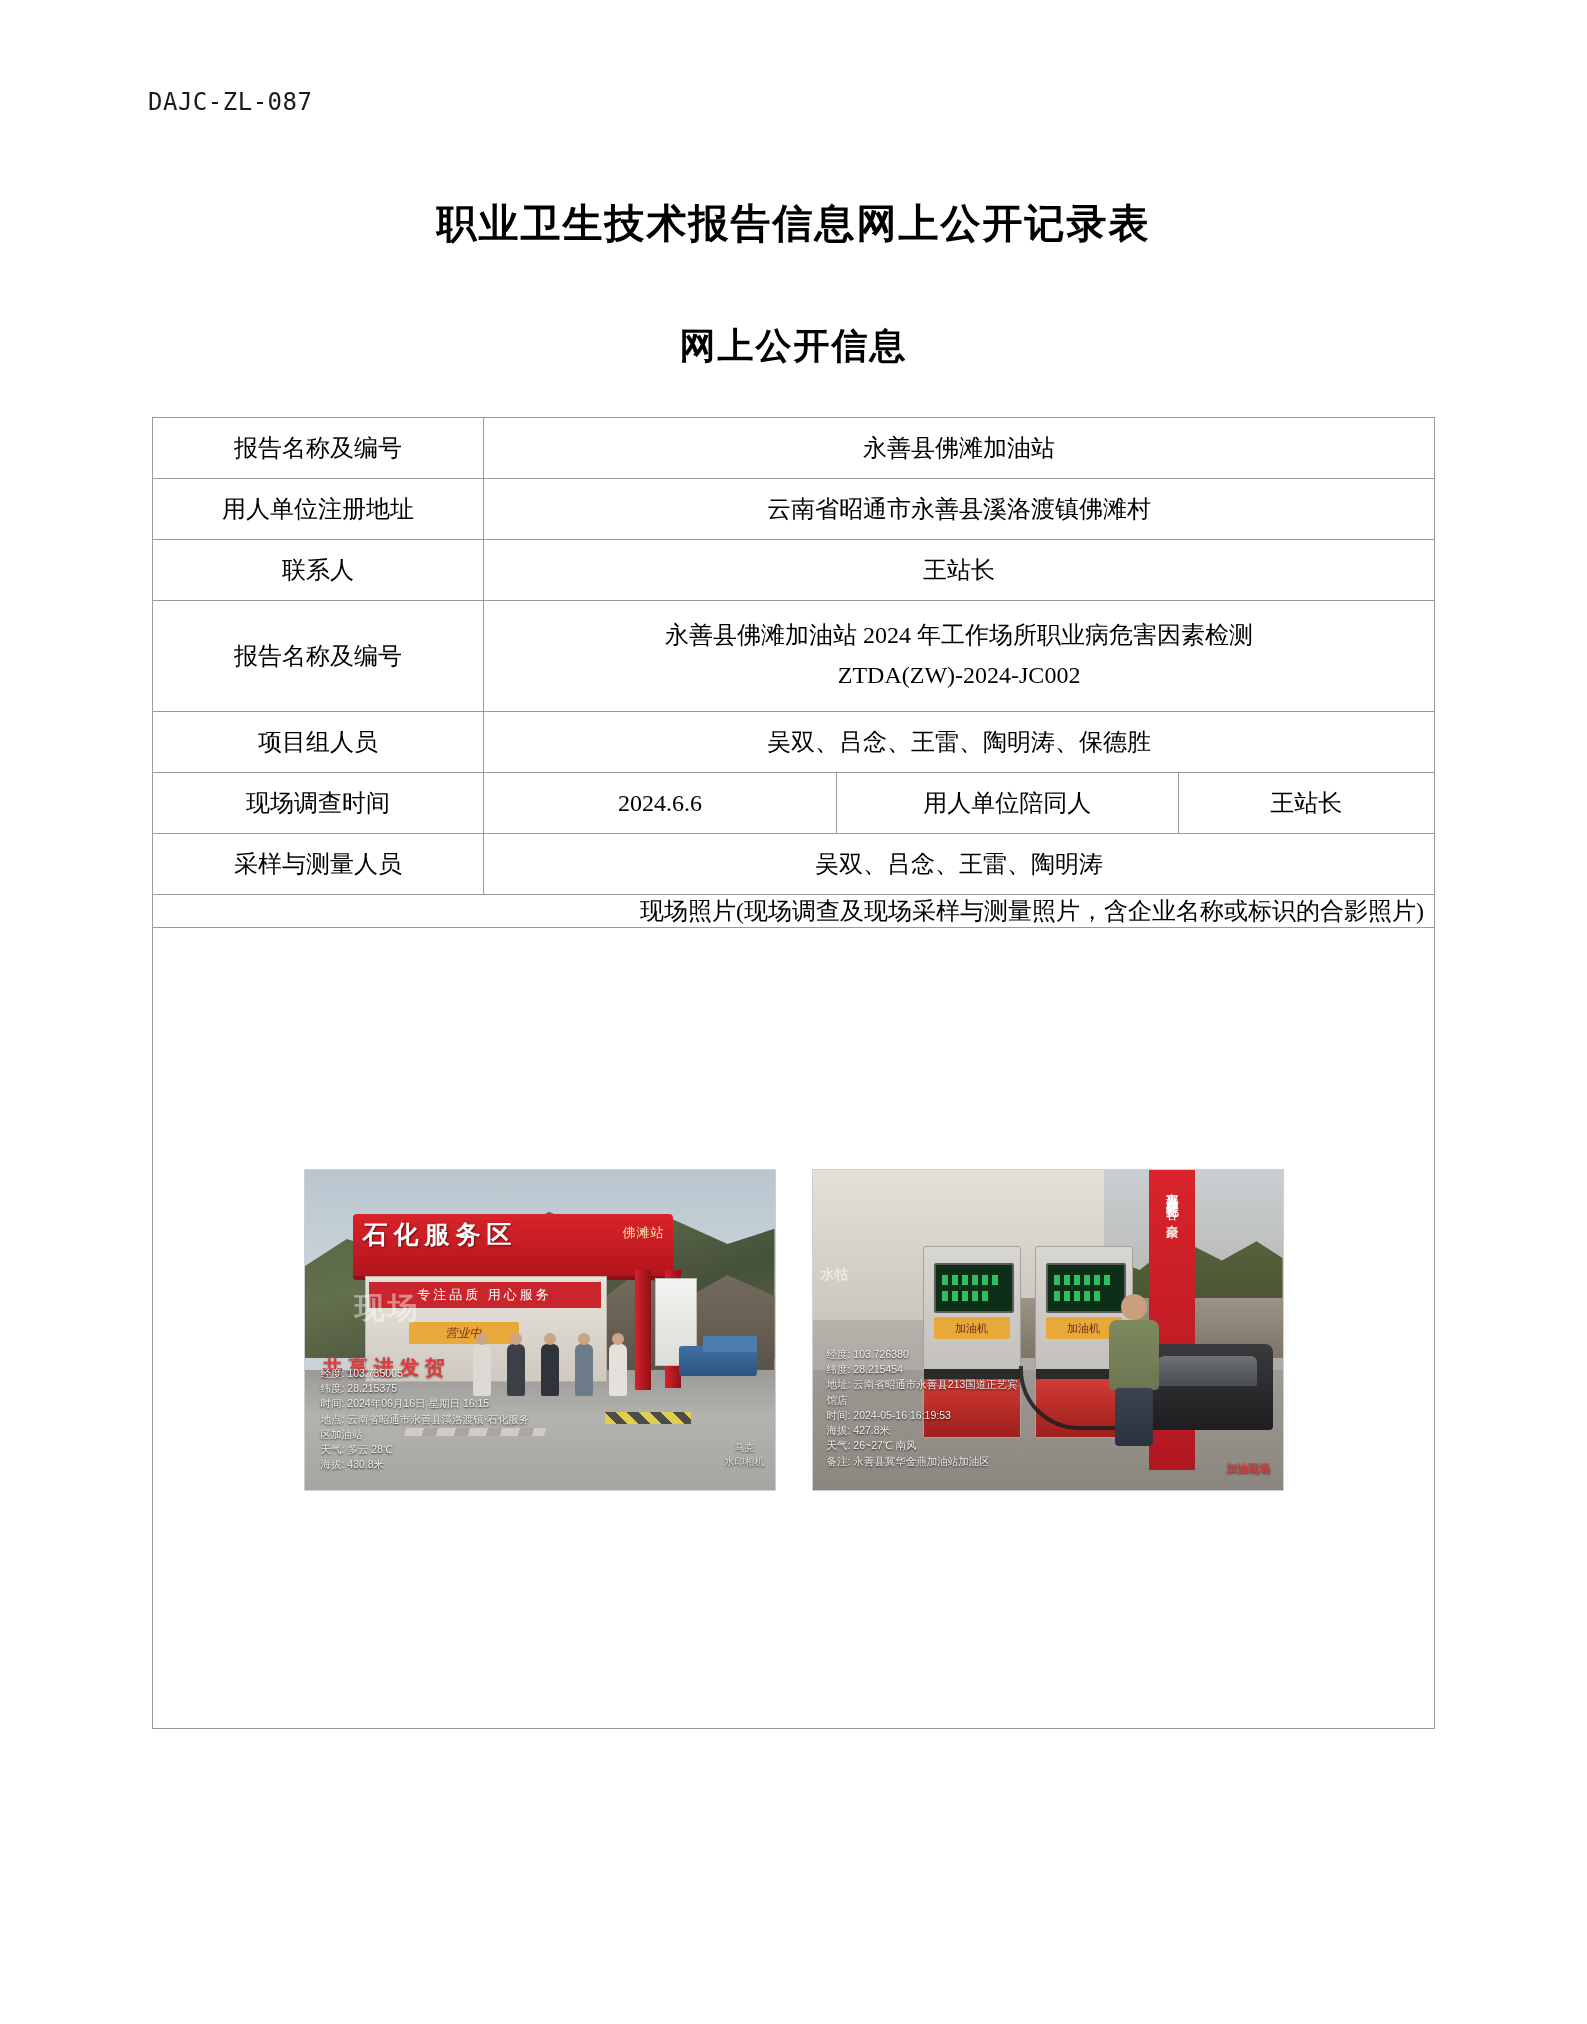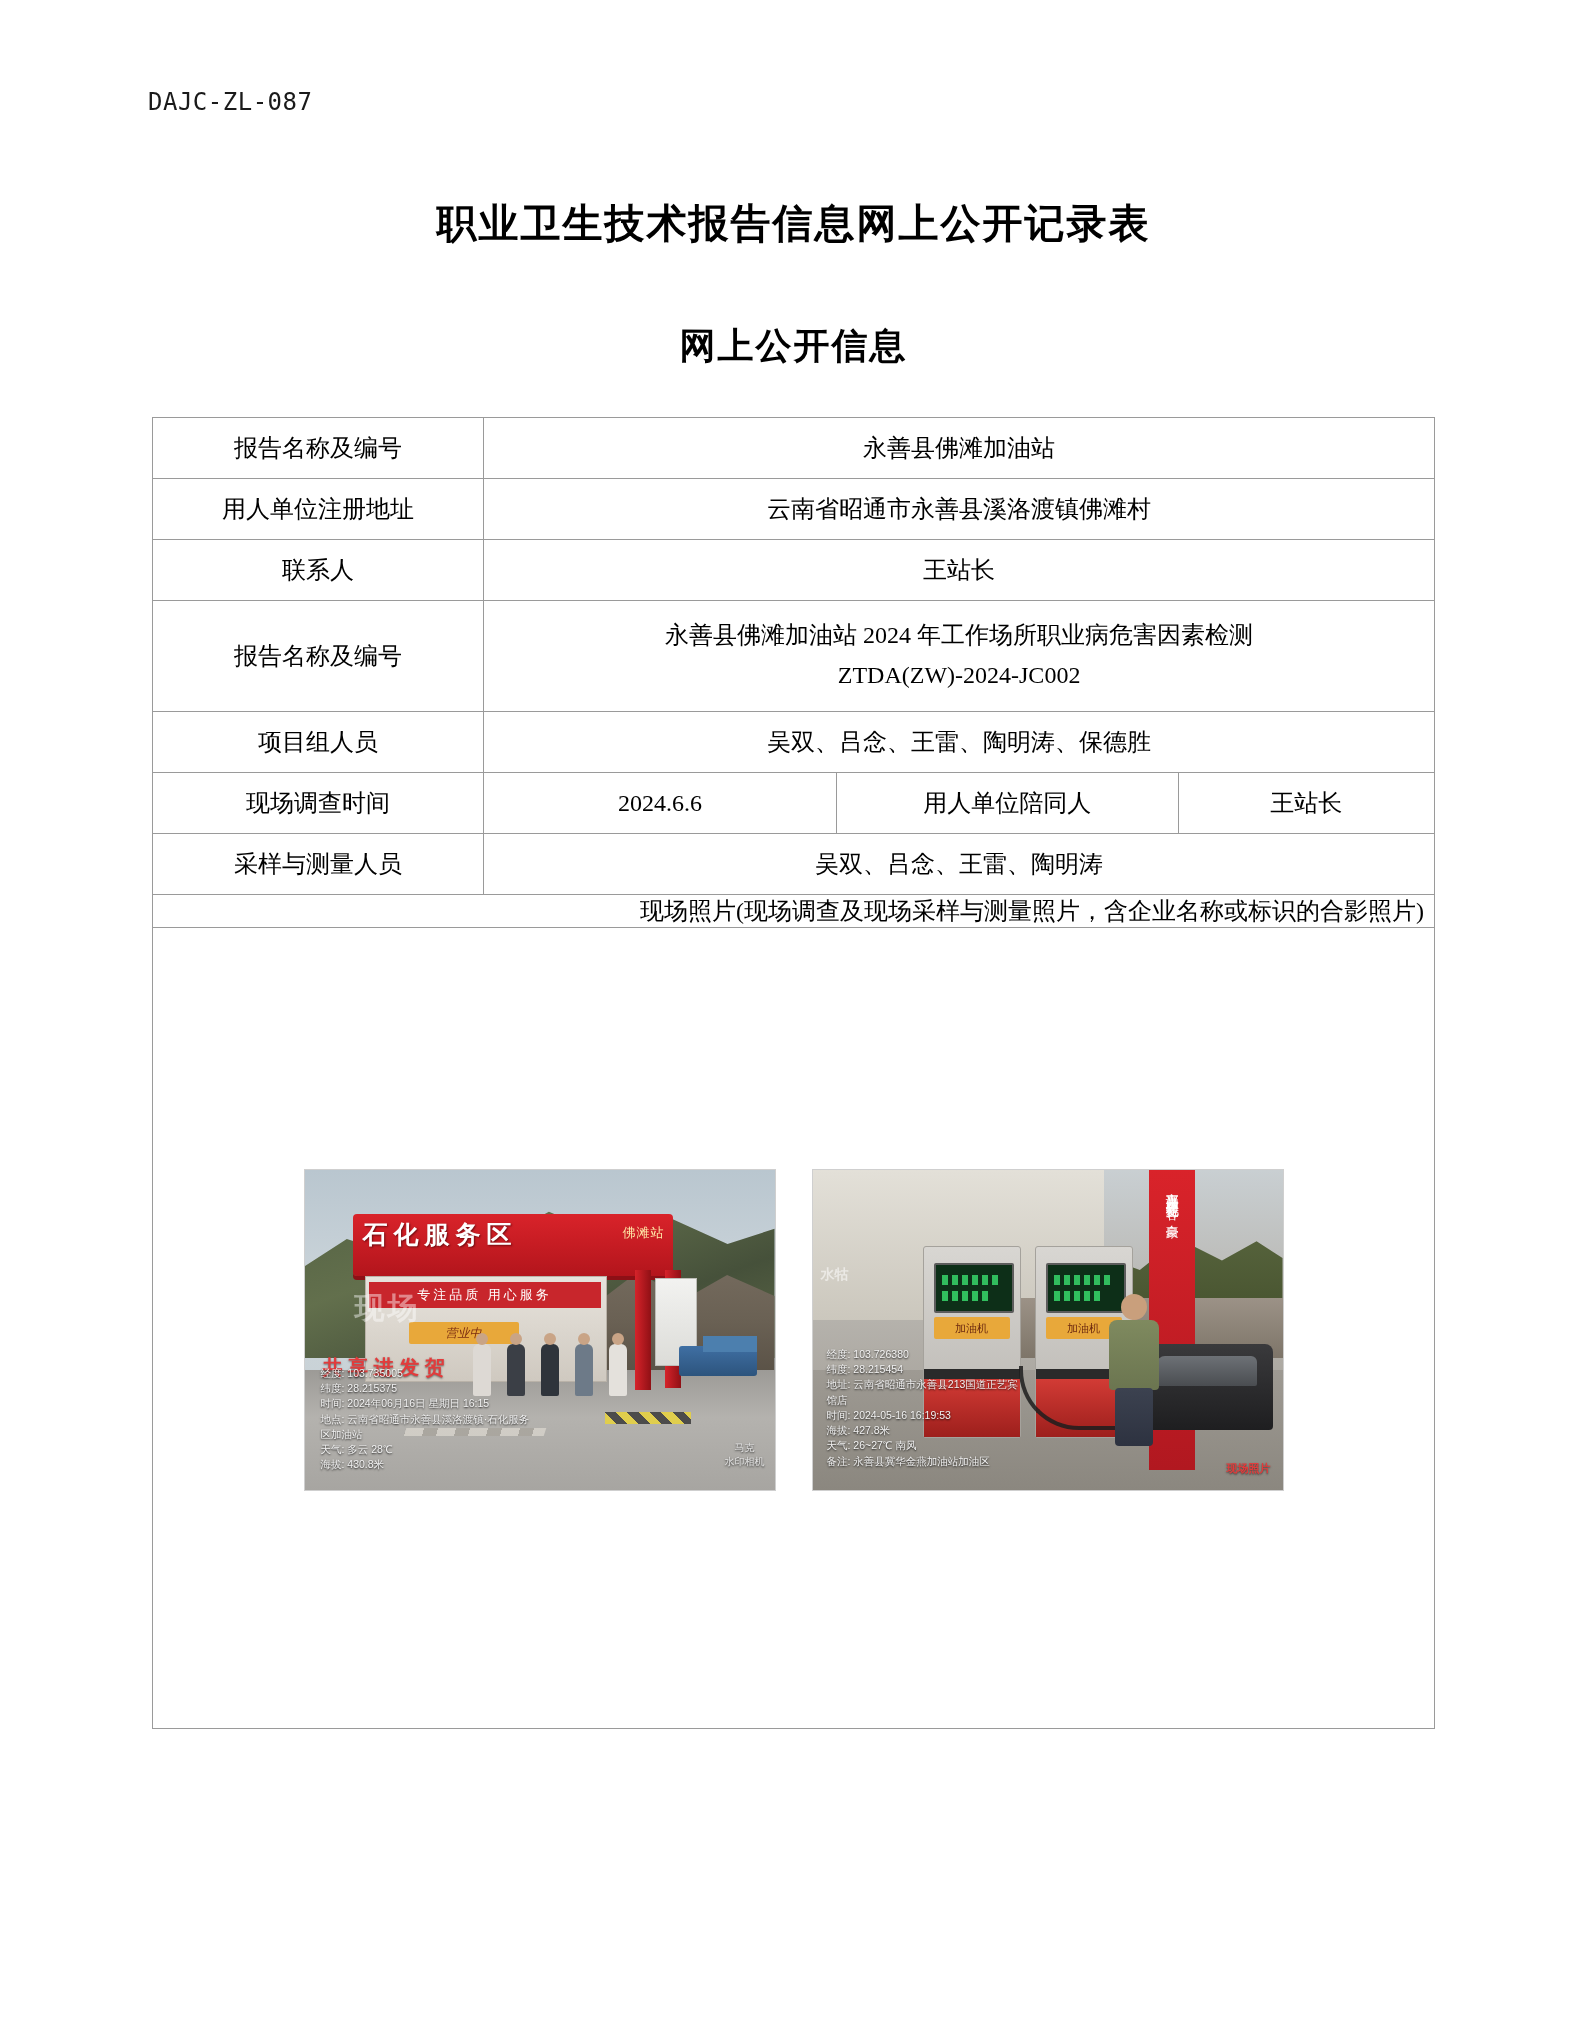--- a/index.html
+++ b/index.html
@@ -497,21 +497,21 @@
               </div>
 
               <div class="p2-watermark-left">水牯</div>
               <div class="ov-text p2-ov">经度: 103.726380
 纬度: 28.215454
 地址: 云南省昭通市永善县213国道正艺宾馆店
 时间: 2024-05-16 16:19:53
 海拔: 427.8米
 天气: 26~27℃ 南风
 备注: 永善县冀华金燕加油站加油区</div>
-              <div class="p2-redstamp">现场照片</div>
+              <div class="p2-redstamp">加油现场</div>
             </div>
 
           </div>
         </td>
       </tr>
     </tbody>
   </table>
 
 </div>
 

